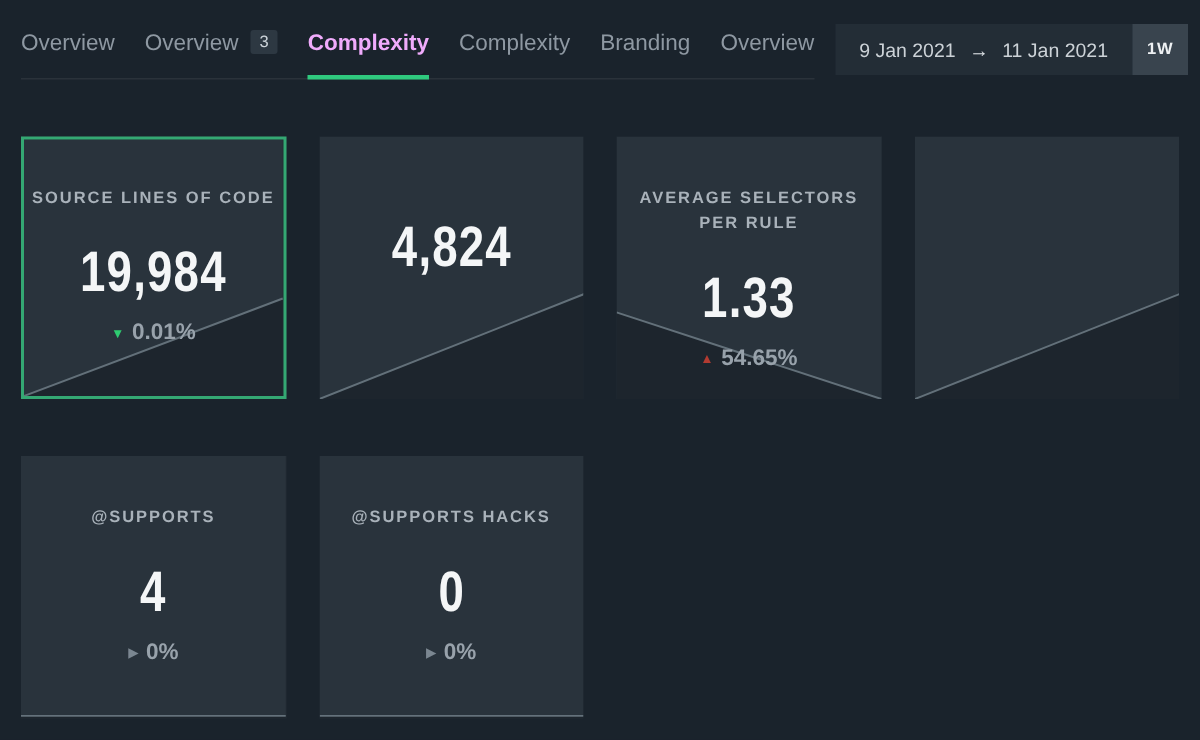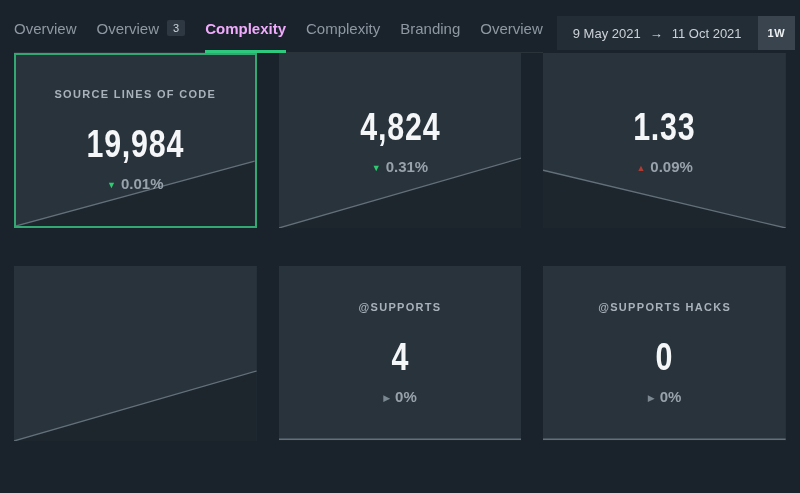--- a/index.html
+++ b/index.html
@@ -15,21 +15,21 @@
   .nav { flex:1; display:flex; align-items:baseline; gap:20px; border-bottom:1px solid rgba(255,255,255,.07); padding:4px 0 14px; margin-right:14px; }
   .tab { font-size:15px; color:#8e98a2; cursor:pointer; position:relative; white-space:nowrap; }
   .tab.active { color:#f0abfc; font-weight:bold; }
   .tab.active::after { content:""; position:absolute; left:0; right:0; bottom:-16px; height:3px; background:#2fc97e; }
   .badge { display:inline-block; margin-left:8px; font-size:11px; color:#cdd4da; background:#2d3842; border-radius:2px; padding:2px 6px; position:relative; top:-2px; }
   .datepicker { display:flex; align-items:stretch; height:34px; background:#232d36; font-size:13px; color:#ccd2d7; flex:none; cursor:pointer; }
   .daterange { display:flex; align-items:center; gap:9px; padding:0 16px; }
   .arrow { font-weight:bold; color:#dde2e6; }
   .period { display:flex; align-items:center; padding:0 10px; background:#39444e; color:#eef1f3; font-size:11px; font-weight:bold; letter-spacing:.5px; }
   
-  .grid { padding:0 14px; display:grid; grid-template-columns:repeat(3,1fr); column-gap:22px; row-gap:38px; }
+  .grid { padding:0 14px; margin-top:38px; display:grid; grid-template-columns:repeat(4,1fr); column-gap:22px; row-gap:38px; }
   .card { position:relative; height:175px; background:#222c35; overflow:hidden; text-align:center; cursor:pointer; }
   .card.selected { border:2px solid #34a873; }
   .card-content { position:relative; z-index:1; padding-top:33px; }
   .card.selected .card-content { padding-top:31px; }
   .card-title { font-size:11px; font-weight:bold; letter-spacing:1.3px; color:#a9b2ba; text-transform:uppercase; line-height:1.55; max-width:170px; margin:0 auto; }
   .card-value { margin-top:20px; font-size:38px; font-weight:bold; color:#f4f6f7; letter-spacing:1px; display:inline-block; transform:scaleX(.8); transform-origin:center; display:block; }
   .card-delta { margin-top:9px; font-size:15px; color:#98a2ab;font-weight:bold; }
   .trend-icon { font-size:9px; margin-right:5px; position:relative; top:-1px; }
   .trend-green { color:#2ecc71; }
   .trend-red  { color:#b23b31; }
@@ -46,23 +46,23 @@
   <div class="nav">
     <span class="tab">Overview</span>
     <span class="tab"><span>Overview</span><span class="badge">3</span></span>
     <span class="tab active">Complexity</span>
     <span class="tab">Complexity</span>
     <span class="tab">Branding</span>
     <span class="tab">Overview</span>
   </div>
   <div class="datepicker">
     <div class="daterange">
-      <span>9 May 2021</span>
+      <span>9 Jan 2021</span>
       <span class="arrow">→</span>
-      <span>11 Oct 2021</span>
+      <span>11 Jan 2021</span>
     </div>
     <div class="period">1W</div>
   </div>
 </div>
 
 <div class="grid">
 
   <div class="card selected">
     <svg class="spark" viewBox="0 0 100 100" preserveAspectRatio="none">
       <polygon class="sp-above" points="0,0 100,0 100,62 0,100"></polygon>
@@ -77,33 +77,33 @@
   </div>
 
   <div class="card">
     <svg class="spark" viewBox="0 0 100 100" preserveAspectRatio="none">
       <polygon class="sp-above" points="0,0 100,0 100,60 0,100"></polygon>
         <polygon class="sp-below" points="0,100 100,60 100,100 0,100"></polygon>
         <line class="sp-line" x1="0" y1="100" x2="100" y2="60"></line>
     </svg>
     <div class="card-content">
       <div class="card-value">4,824</div>
-      <div class="card-delta"><span class="trend-icon trend-green">▼</span><span>0.31%</span></div>
     </div>
   </div>
 
   <div class="card">
     <svg class="spark" viewBox="0 0 100 100" preserveAspectRatio="none">
       <polygon class="sp-above" points="0,0 100,0 100,100 0,67"></polygon>
         <polygon class="sp-below" points="0,67 100,100 100,100 0,100"></polygon>
         <line class="sp-line" x1="0" y1="67" x2="100" y2="100"></line>
     </svg>
     <div class="card-content">
+      <div class="card-title">AVERAGE SELECTORS PER RULE</div>
       <div class="card-value">1.33</div>
-      <div class="card-delta"><span class="trend-icon trend-red">▲</span><span>0.09%</span></div>
+      <div class="card-delta"><span class="trend-icon trend-red">▲</span><span>54.65%</span></div>
     </div>
   </div>
 
   <div class="card">
     <svg class="spark" viewBox="0 0 100 100" preserveAspectRatio="none">
       <polygon class="sp-above" points="0,0 100,0 100,60 0,100"></polygon>
         <polygon class="sp-below" points="0,100 100,60 100,100 0,100"></polygon>
         <line class="sp-line" x1="0" y1="100" x2="100" y2="60"></line>
     </svg>
   </div>

